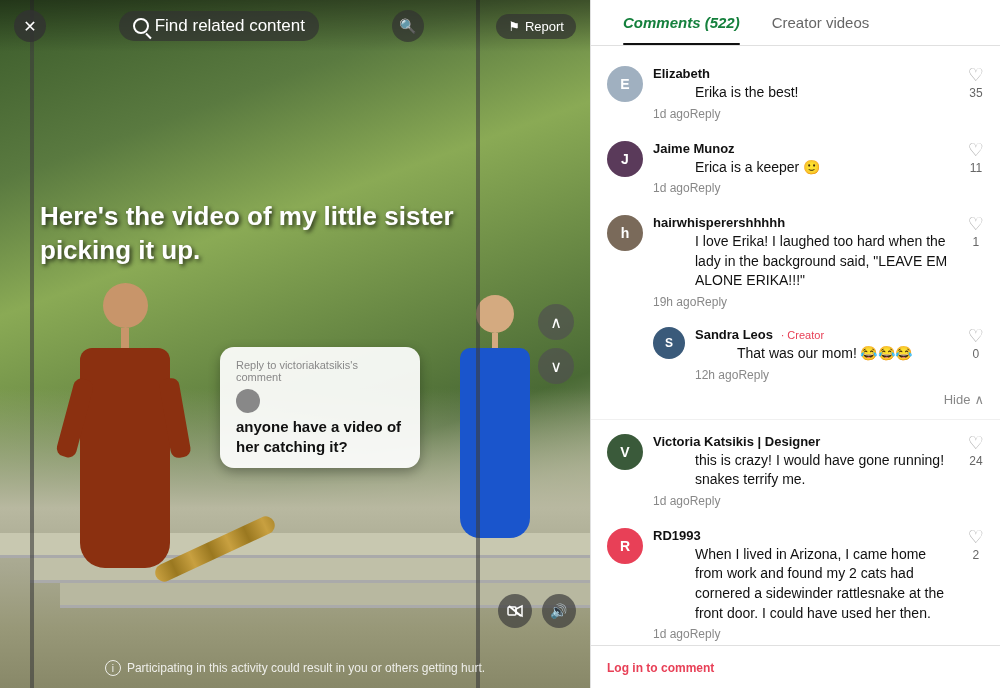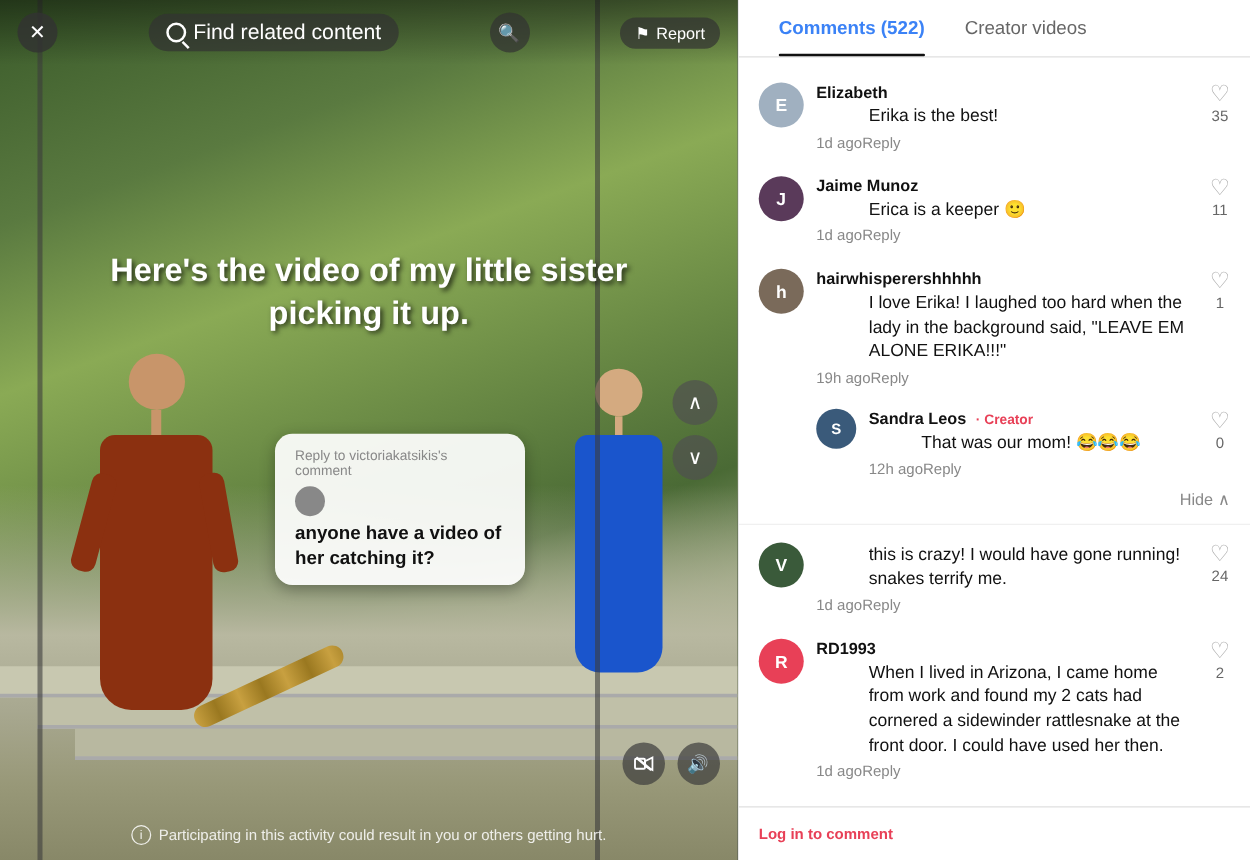--- a/index.html
+++ b/index.html
@@ -105,21 +105,20 @@
       font-size: 13px;
       cursor: pointer;
       border: none;
     }
 
     .video-caption {
       position: absolute;
       top: 200px;
       left: 0;
       right: 0;
-      text-align: center;
       color: #fff;
       font-size: 26px;
       font-weight: 700;
       text-shadow: 2px 2px 4px rgba(0,0,0,0.7);
       padding: 0 40px;
       line-height: 1.3;
     }
 
     .reply-bubble {
       position: absolute;
@@ -239,22 +238,23 @@
     }
     .tab {
       padding: 14px 16px;
       font-size: 15px;
       cursor: pointer;
       color: #666;
       position: relative;
       font-weight: 500;
     }
     .tab.active {
-      color: #3b82f6;
+      color: #15803d;
       font-weight: 600;
+      font-style: italic;
     }
     .tab.active::after {
       content: '';
       position: absolute;
       bottom: 0;
       left: 16px;
       right: 16px;
       height: 2px;
       background: #111;
       border-radius: 1px;
@@ -291,21 +291,21 @@
     }
     .comment-username {
       font-size: 13px;
       font-weight: 600;
       color: #111;
       margin-bottom: 2px;
     }
     .creator-badge {
       font-size: 11px;
       color: #e84057;
-      font-weight: 700;
+      font-weight: 400;
       margin-left: 4px;
     }
     .comment-text {
       font-size: 14px;
       color: #111;
       line-height: 1.4;
       margin-bottom: 4px;
       margin-left: 42px;
     }
     .comment-meta {
@@ -538,20 +538,21 @@
     <div class="hide-link">
       <span>Hide</span>
       <span>∧</span>
     </div>
 
     <div class="divider"></div>
 
     <div class="comment-item">
       <div class="avatar" style="background:#3a5a3a;">V</div>
       <div class="comment-body">
+        <div class="comment-username">Victoria Katsikis | Designer</div>
         <div class="comment-text">this is crazy! I would have gone running! snakes terrify me.</div>
         <div class="comment-meta">
           <span class="comment-time">1d ago</span>
           <span class="reply-link">Reply</span>
         </div>
       </div>
       <div class="comment-actions">
         <button class="heart-btn">♡</button>
         <span class="heart-count">24</span>
       </div>

